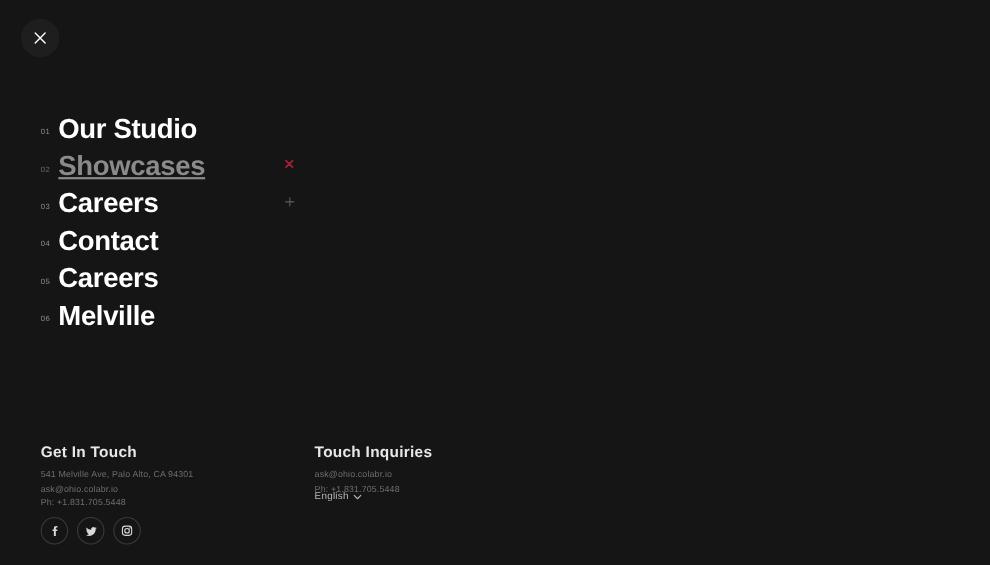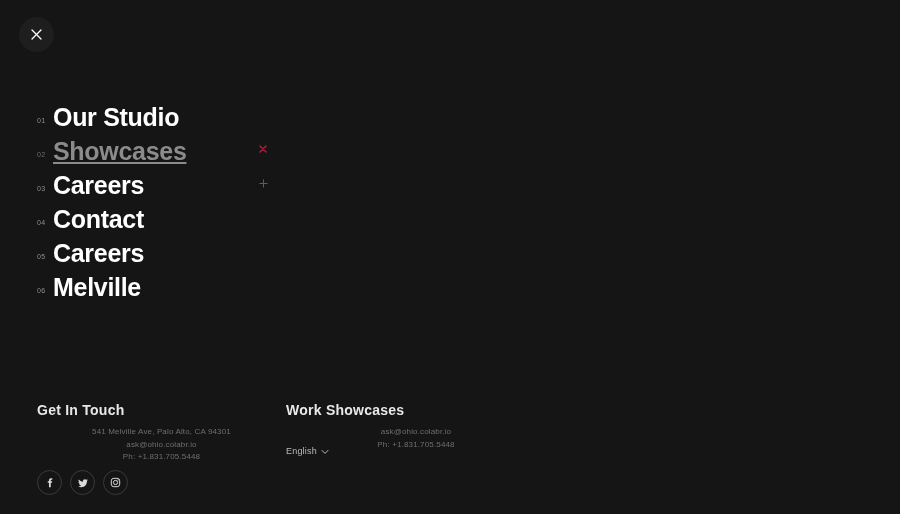--- a/index.html
+++ b/index.html
@@ -99,21 +99,20 @@
     letter-spacing: 0.25px;
     margin: 0 0 9px 0;
     line-height: 1;
   }
   .footer-line {
     font-size: 8px;
     color: #6e6e6e;
     line-height: 12.6px;
     letter-spacing: 0.15px;
     white-space: nowrap;
-    text-align: center;
   }
   a.footer-line { display: block; text-decoration: none; color: #6e6e6e; }
 
   
   .socials {
     position: absolute;
     left: 37px;
     top: 470px;
     display: flex;
     gap: 8px;
@@ -208,21 +207,21 @@
   <div class="footer-cols">
 
     <div class="footer-col-1">
       <div class="footer-heading">Get In Touch</div>
       <div class="footer-line">541 Melville Ave, Palo Alto, CA 94301</div>
       <a class="footer-line" href="#">ask@ohio.colabr.io</a>
       <div class="footer-line">Ph: +1.831.705.5448</div>
     </div>
 
     <div class="footer-col-2">
-      <div class="footer-heading">Work Showcases</div>
+      <div class="footer-heading">Touch Inquiries</div>
       <a class="footer-line" href="#">ask@ohio.colabr.io</a>
       <div class="footer-line">Ph: +1.831.705.5448</div>
     </div>
 
   </div>
 </div>
 
 <div class="socials">
 
   <div class="social-btn">

